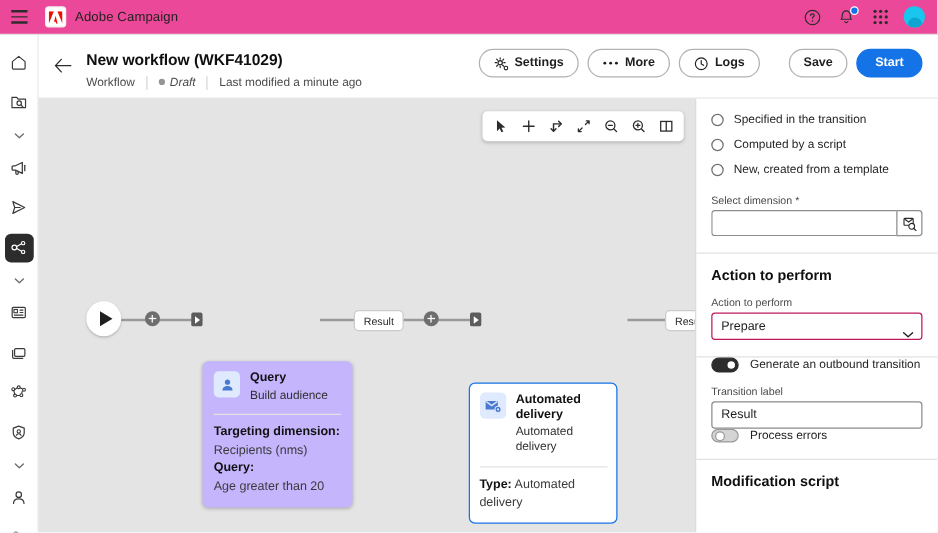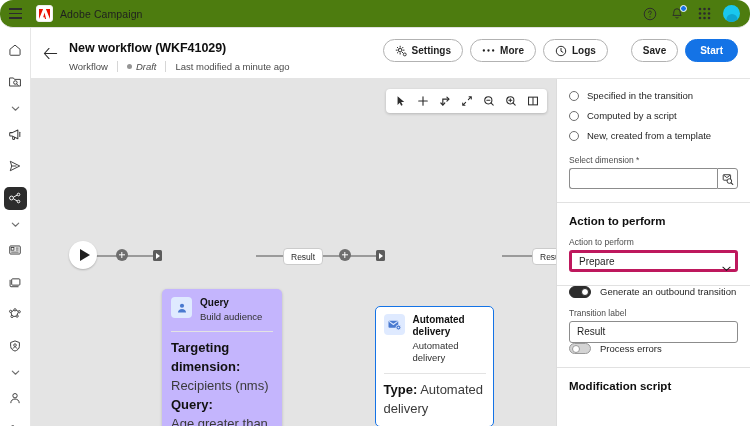--- a/index.html
+++ b/index.html
@@ -7,22 +7,22 @@
     width: 750px; height: 426px;
     font-family: "Liberation Sans", sans-serif;
     background: #fff; overflow: hidden;
     -webkit-font-smoothing: antialiased;
   }
   #app { position: relative; width: 750px; height: 426px; }
 
   
   #topbar {
     position: absolute; top: 0; left: 0; width: 750px; height: 28px;
-    background: #4d7c0f; border-bottom: 1px solid #e1e1e1;
-    display: flex; align-items: center; border-radius: 13px;
+    background: #ec4899; border-bottom: 1px solid #e1e1e1;
+    display: flex; align-items: center;
   }
   .hamburger { width: 30px; display: flex; flex-direction: column; align-items: center;
                justify-content: center; gap: 3px; cursor: pointer; height: 28px; }
   .hamburger i { display: block; width: 13px; height: 1.4px; background: #2c2c2c; }
   .brandbox { display: flex; align-items: center; gap: 7px; margin-left: 6px; }
   .adobe-logo {
     width: 17px; height: 17px; background: #fff; border-radius: 3px;
     display: flex; align-items: center; justify-content: center;
     border: 1px solid #efefef;
   }
@@ -139,21 +139,21 @@
   }
   .card.selected { border: 1.5px solid #1473e6; box-shadow: none;
                    background:#fff; padding: 6.5px 7.5px 7.5px 7.5px; }
   .card-head { display: flex; align-items: flex-start; gap: 8px; }
   .card-ico { width: 21px; height: 21px; border-radius: 4px; background: #dfeaff;
               display: flex; align-items: center; justify-content: center; flex: none; }
   .card-ico svg { display: block; }
   .card-t1 { font-size: 10px; font-weight: bold; color: #111; line-height: 1.25; }
   .card-t2 { font-size: 9.5px; color: #2f2f2f; line-height: 1.35; margin-top: 1px; }
   .card-hr { height: 1px; background: #e3e3e3; margin: 8px 0 7px 0; }
-  .kv { font-size: 13px; line-height: 1.45; color: #2b2b2b; }
+  .kv { font-size: 10px; line-height: 1.45; color: #2b2b2b; }
   .kv b { font-weight: bold; color: #111; }
   .kv .val { color: #3a3a3a; }
 
   
   #panel {
     position: absolute; top: 79px; left: 556px; width: 194px; height: 347px;
     background: #fff; border-left: 1px solid #dcdcdc; overflow: hidden;
     padding: 0 12px;
   }
   .radio-row { display: flex; align-items: center; gap: 8px; height: 19px; margin-top: 1px; cursor: pointer; }
@@ -172,21 +172,21 @@
   }
   .picker-btn {
     width: 21px; border: 1px solid #8c8c8c; border-radius: 0 3px 3px 0;
     background: #fff; display: flex; align-items: center; justify-content: center;
     cursor: pointer;
   }
   .panel-hr { height: 1px; background: #e1e1e1; margin: 13px -12px 0 -12px; }
   .sect-title { font-size: 11.5px; font-weight: bold; color: #0f0f0f; margin-top: 12px; }
   .select-wrap { position: relative; height: 22px; margin-top: 3px; }
   .select-box {
-    width: 100%; height: 22px; border: 3px solid #be185d; border-radius: 3px;
+    width: 100%; height: 22px; border: 1px solid #be185d; border-radius: 3px;
     background: #fff; font-size: 10px; color: #1f1f1f; padding: 0 22px 0 7px;
     display: flex; align-items: center; cursor: pointer;
   }
   .select-chev { position: absolute; right: 7px; top: 8px; pointer-events: none; }
   .toggle-row { display: flex; align-items: center; gap: 9px; cursor: pointer; }
   .toggle { width: 22px; height: 11.5px; border-radius: 6px; position: relative; flex: none;
             background: #d4d4d4; border: 1px solid #9a9a9a; }
   .toggle .knob { position: absolute; width: 8px; height: 8px; border-radius: 50%;
                   background: #fff; top: 1.2px; left: 1.5px; border: 1px solid #9a9a9a; }
   .toggle.on { background: #2c2c2c; border-color: #2c2c2c; }

